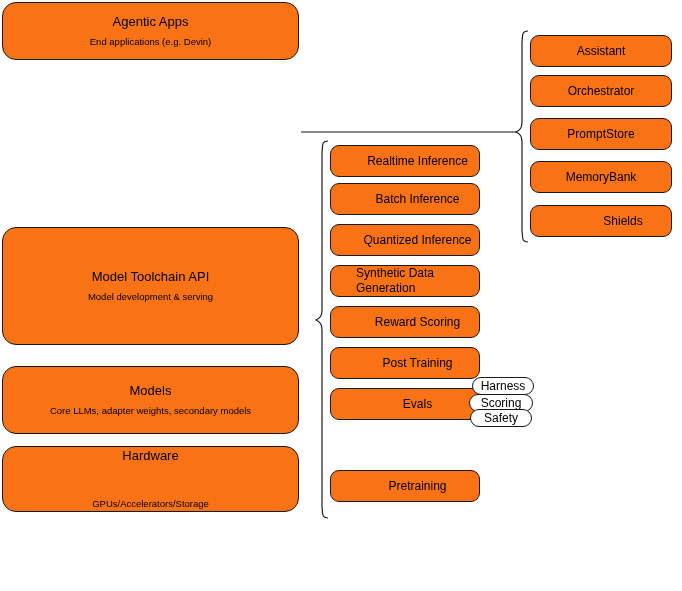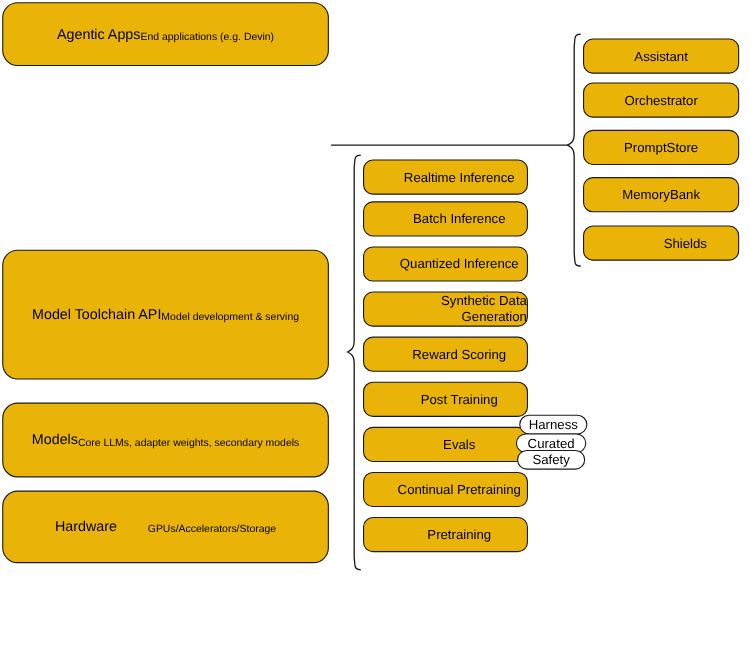--- a/index.html
+++ b/index.html
@@ -17,26 +17,27 @@
   }
   #canvas {
     position: absolute;
     left: 0; top: 0;
     width: 682px;
     height: 591px;
   }
   .node {
     position: absolute;
     box-sizing: border-box;
-    background: #eab308;
+    background: #f97316;
     border: 1px solid #1a1a1a;
     display: flex;
+    flex-direction: column;
     align-items: center;
     justify-content: center;
-    text-align: right;
+    text-align: left;
     line-height: 1.25;
   }
   
   .layer {
     border-radius: 14px;
     left: 2px;
     width: 297px;
   }
   .layer .title {
     font-size: 13px;
@@ -138,25 +139,24 @@
   </div>
 
 
   <div class="node item mid" style="top:145px;">Realtime Inference</div>
   <div class="node item mid" style="top:183px;">Batch Inference</div>
   <div class="node item mid" style="top:224px;">Quantized Inference</div>
   <div class="node item mid" style="top:265px;">Synthetic Data Generation</div>
   <div class="node item mid" style="top:306px;">Reward Scoring</div>
   <div class="node item mid" style="top:347px;">Post Training</div>
   <div class="node item mid" style="top:388px;">Evals</div>
-  <div class="node item mid" style="top:429px;">Continual Pretraining</div>
   <div class="node item mid" style="top:470px;">Pretraining</div>
 
   <div class="pill" style="left:472px; top:377px; width:62px;">Harness</div>
-  <div class="pill" style="left:469px; top:394px; width:64px;">Curated</div>
+  <div class="pill" style="left:469px; top:394px; width:64px;">Scoring</div>
   <div class="pill" style="left:470px; top:409px; width:62px;">Safety</div>
 
   <div class="node item rgt" style="top:35px;">Assistant</div>
   <div class="node item rgt" style="top:75px;">Orchestrator</div>
   <div class="node item rgt" style="top:118px;">PromptStore</div>
   <div class="node item rgt" style="top:161px;">MemoryBank</div>
   <div class="node item rgt" style="top:205px;padding-left:44px;">Shields</div>
 
 </div>
 

